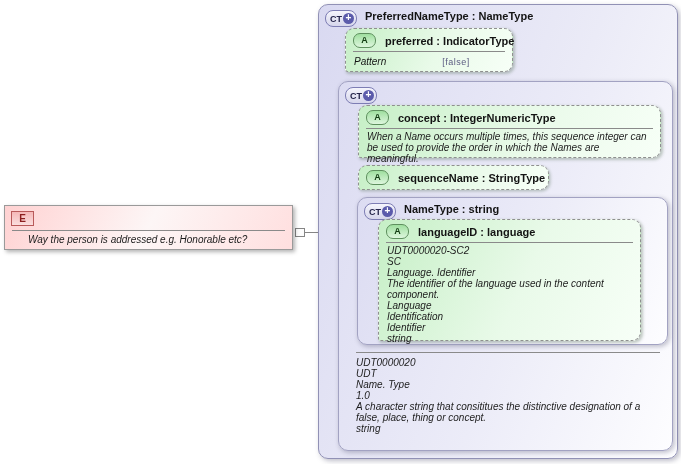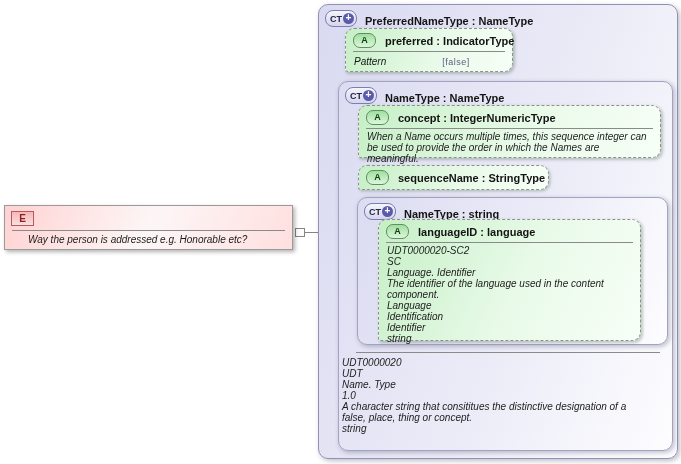--- a/index.html
+++ b/index.html
@@ -7,21 +7,21 @@
           font-family:"Liberation Sans",sans-serif;}
   .abs{position:absolute;box-sizing:border-box;}
 
   
   .cbox{border:1px solid #9191b5;border-radius:10px;
         background:linear-gradient(110deg,#d9d9f1 0%,#ebebf7 55%,#fdfdff 100%);
         box-shadow:2px 2px 5px rgba(70,70,100,.35);}
   .cbox.lvl2{border-color:#a2a2c2;background:linear-gradient(110deg,#dededf2 0%,#e9e9f6 45%,#fcfcff 100%);
         background:linear-gradient(110deg,#dcdcf2 0%,#ececf8 55%,#fdfdff 100%);
         box-shadow:1.5px 1.5px 4px rgba(70,70,100,.3);}
-  .chead{display:flex;align-items:flex-end;gap:8px;padding:5px 6px;}
+  .chead{display:flex;align-items:flex-start;gap:8px;padding:5px 6px;}
 
   .ct-badge{display:inline-flex;align-items:center;height:15px;padding:0 2px 0 4px;
         background:linear-gradient(#f5f5fc,#d6d6ec);border:1.6px solid #7d7db4;border-radius:8px;}
   .ct-txt{font-size:9px;font-weight:bold;color:#24244a;}
   .ct-plus{width:11px;height:11px;margin-left:1px;border-radius:50%;background:#5b5bab;
         color:#fff;font-size:10px;line-height:10px;font-weight:bold;text-align:center;}
 
   
   .abox{border:1px dashed #8f8f8f;border-radius:9px 9px 9px 3px;
         background:linear-gradient(115deg,#c6efc6 0%,#e9fae9 55%,#f7fff7 100%);
@@ -87,21 +87,20 @@
       <span class="facet-val">[false]</span>
     </div>
   </div>
 
   <div class="abs cbox lvl2" style="left:338px;top:81px;width:335px;height:370px;">
     <div class="chead">
       <span class="ct-badge">
           <span class="ct-txt">CT</span>
           <span class="ct-plus">+</span>
         </span>
-      <span class="btitle">NameType : NameType</span>
     </div>
   </div>
 
   <div class="abs abox" style="left:358px;top:105px;width:303px;height:53px;">
     <div class="ahead">
       <span class="a-badge">A</span>
       <span class="btitle">concept : IntegerNumericType</span>
     </div>
     <div class="sep"></div>
     <div class="annot">When a Name occurs multiple times, this sequence integer can be used to provide the order in which the Names are meaningful.</div>
@@ -136,21 +135,21 @@
       <span>Language. Identifier</span>
       <span>The identifier of the language used in the content component.</span>
       <span>Language</span>
       <span>Identification</span>
       <span>Identifier</span>
       <span>string</span>
     </div>
   </div>
 
   <div class="abs sep" style="left:356px;top:352px;width:304px;margin:0;"></div>
-  <div class="abs annot" style="left:335px;top:355px;width:312px;padding:2px 7px;font-style:italic;">
+  <div class="abs annot" style="left:349px;top:355px;width:312px;padding:2px 7px;font-style:italic;">
     <span>UDT0000020</span>
     <span>UDT</span>
     <span>Name. Type</span>
     <span>1.0</span>
     <span>A character string that consititues the distinctive designation of a false, place, thing or concept.</span>
     <span>string</span>
   </div>
 
   <div class="abs ebox" style="left:4px;top:205px;width:289px;height:45px;">
     <div class="ehead">

